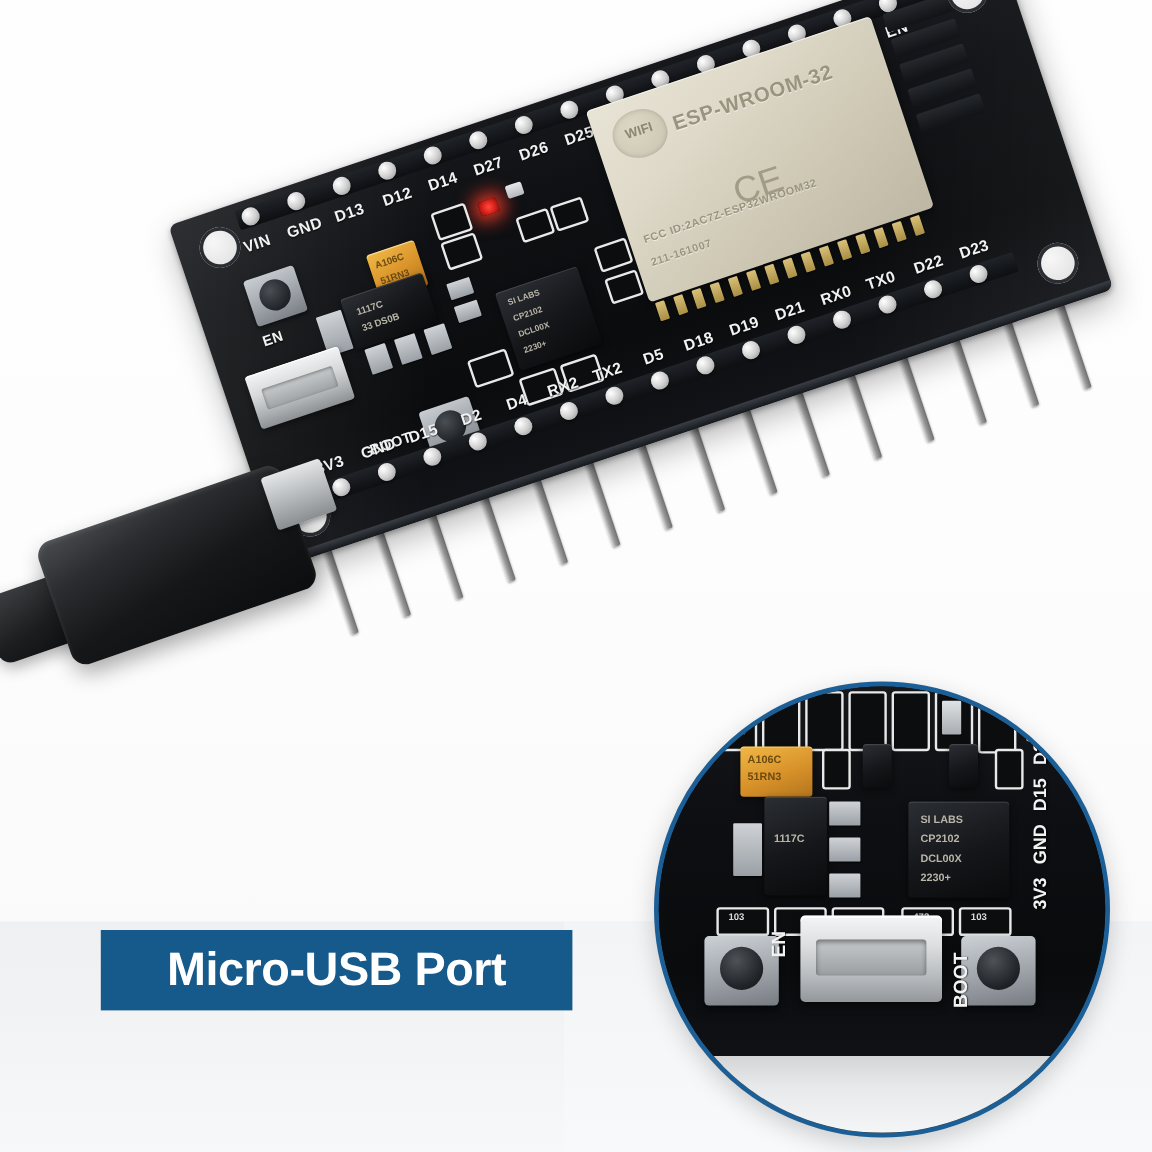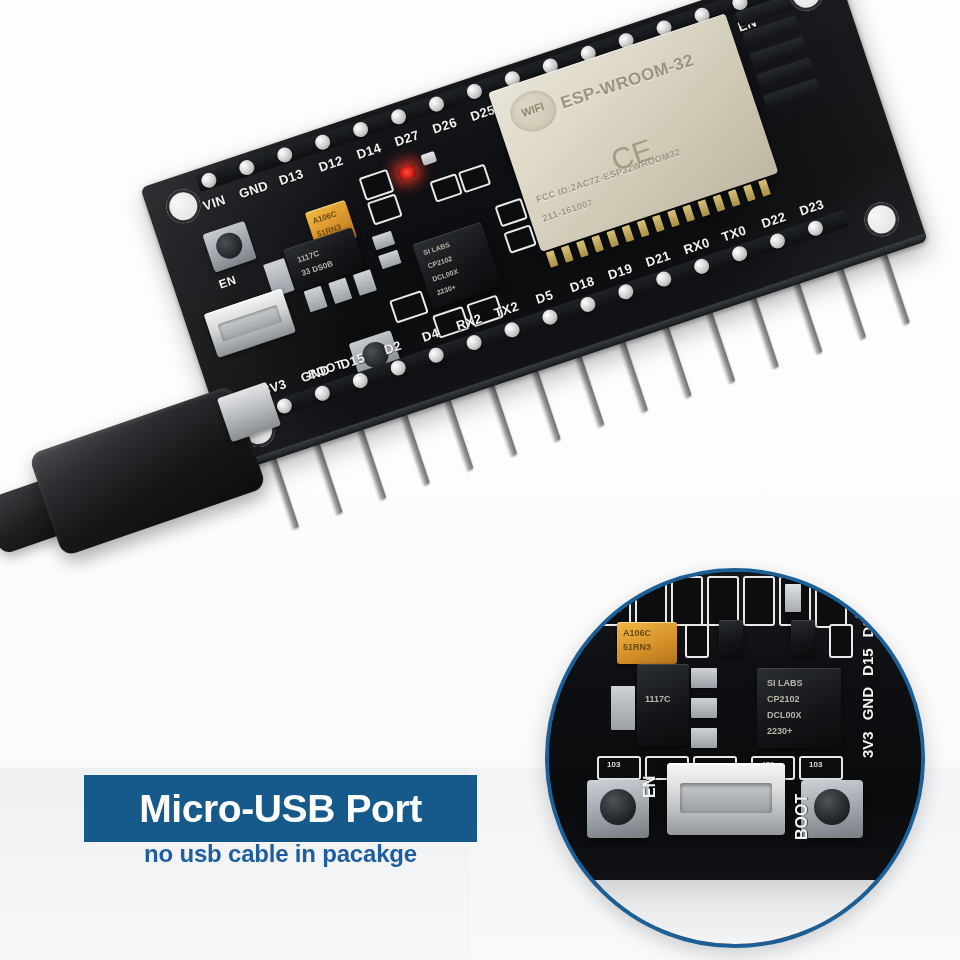--- a/index.html
+++ b/index.html
@@ -458,15 +458,14 @@
         <div class="cap"></div>
       </div>
       <div class="ins-silk" style="left:254px;top:282px;font-size:16px;transform:rotate(-90deg);transform-origin:0 0;">BOOT</div>
     </div>
     <div class="inset-bottom"></div>
   </div>
 
   <div class="banner">
     <span class="banner-text">Micro-USB Port</span>
   </div>
-  <div class="subtitle">no usb cable in pacakge</div>
 
 </div>
 
 </body></html>

